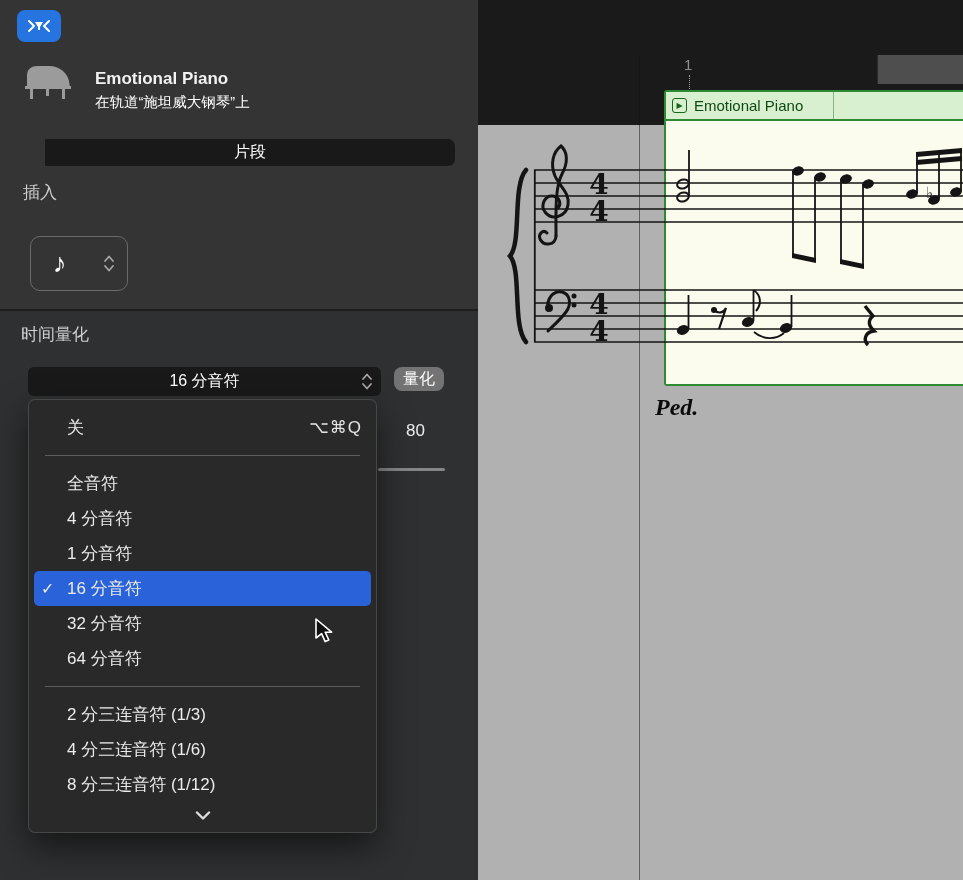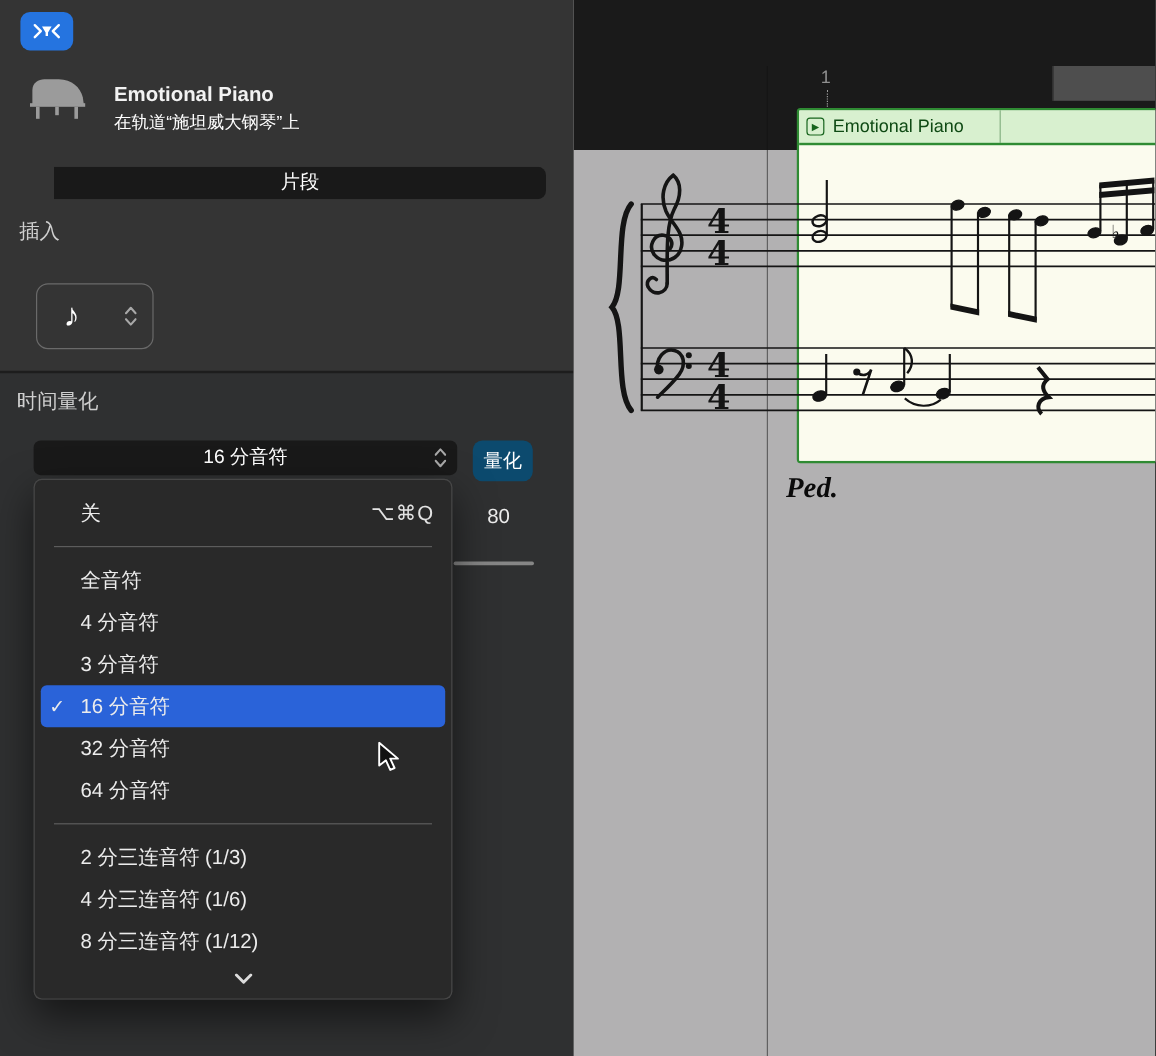--- a/index.html
+++ b/index.html
@@ -15,30 +15,30 @@
 
   .insp-header{position:absolute;left:0;top:58px;width:478px;height:52px;}
   .piano-icon{position:absolute;left:20px;top:2px;width:56px;height:44px;}
   .insp-title{position:absolute;left:95px;top:11px;font-size:17px;font-weight:bold;color:#f2f2f2;}
   .insp-subtitle{position:absolute;left:95px;top:35px;font-size:14.5px;color:#ffffff;}
 
   .segmented{position:absolute;left:25px;top:139px;width:430px;height:27px;border-radius:7px;overflow:hidden;display:flex;}
   .seg{flex:1;border:none;background:#191919;color:#fff;font-size:16px;font-family:inherit;cursor:pointer;margin-left:20px;}
   .seg.active{background:#2273dd;}
 
-  .sec-label{position:absolute;font-size:17px;color:#cfcfcf;}
+  .sec-label{position:absolute;font-size:17px;color:#cfcfcf;margin-left:7px;}
   .insert-label{left:16px;top:181px;}
   .quant-label{left:14px;top:323px;}
 
   .note-btn{position:absolute;left:30px;top:236px;width:98px;height:55px;border:1px solid #6a6a6a;border-radius:10px;background:transparent;display:flex;align-items:center;justify-content:space-between;padding:0 13px 0 22px;cursor:pointer;}
   .note-glyph{color:#fff;font-size:27px;line-height:1;}
 
   .popup{position:absolute;left:28px;top:367px;width:353px;height:29px;border:none;border-radius:6px;background:#191919;color:#fff;font-size:16px;font-family:inherit;display:flex;align-items:center;justify-content:center;cursor:pointer;}
   .popup .chev{position:absolute;right:9px;top:6px;}
-  .q-btn{position:absolute;left:394px;top:367px;width:50px;height:34px;border:none;border-radius:8px;background:#0c4a6e;color:#fff;font-size:16px;font-family:inherit;cursor:pointer;}
+  .q-btn{position:absolute;left:394px;top:367px;width:50px;height:24px;border:none;border-radius:8px;background:#737373;color:#fff;font-size:16px;font-family:inherit;cursor:pointer;}
 
   .velocity{position:absolute;left:406px;top:421px;width:41px;text-align:left;font-size:17px;color:#ededed;}
   .slider-stub{position:absolute;left:378px;top:468px;width:67px;height:3px;border-radius:2px;background:#868686;}
 
   
   .score-pane{position:absolute;left:478px;top:0;width:485px;height:880px;background:#b2b1b2;overflow:hidden;}
   .score-top{position:absolute;left:0;top:0;width:485px;height:125px;background:#1a1a1a;}
   .ruler-num{position:absolute;left:206px;top:56px;font-size:15px;color:#8f8f8f;}
   .ruler-block{position:absolute;left:399px;top:55px;width:86px;height:29px;background:#4e4e4e;border-left:1px solid #2b2b2b;}
   .ruler-dotted{position:absolute;left:211px;top:75px;height:18px;width:0;border-left:1px dotted #9a9a9a;}
@@ -234,21 +234,21 @@
     <div class="menu-item">
       <span class="check"></span>
         <span class="lbl">全音符</span>
     </div>
     <div class="menu-item">
       <span class="check"></span>
         <span class="lbl">4 分音符</span>
     </div>
     <div class="menu-item">
       <span class="check"></span>
-        <span class="lbl">3 分音符</span>
+        <span class="lbl">1 分音符</span>
     </div>
     <div class="menu-item highlight">
       <span class="check">✓</span>
       <span class="lbl">16 分音符</span>
     </div>
     <div class="menu-item">
       <span class="check"></span>
         <span class="lbl">32 分音符</span>
     </div>
     <div class="menu-item">

